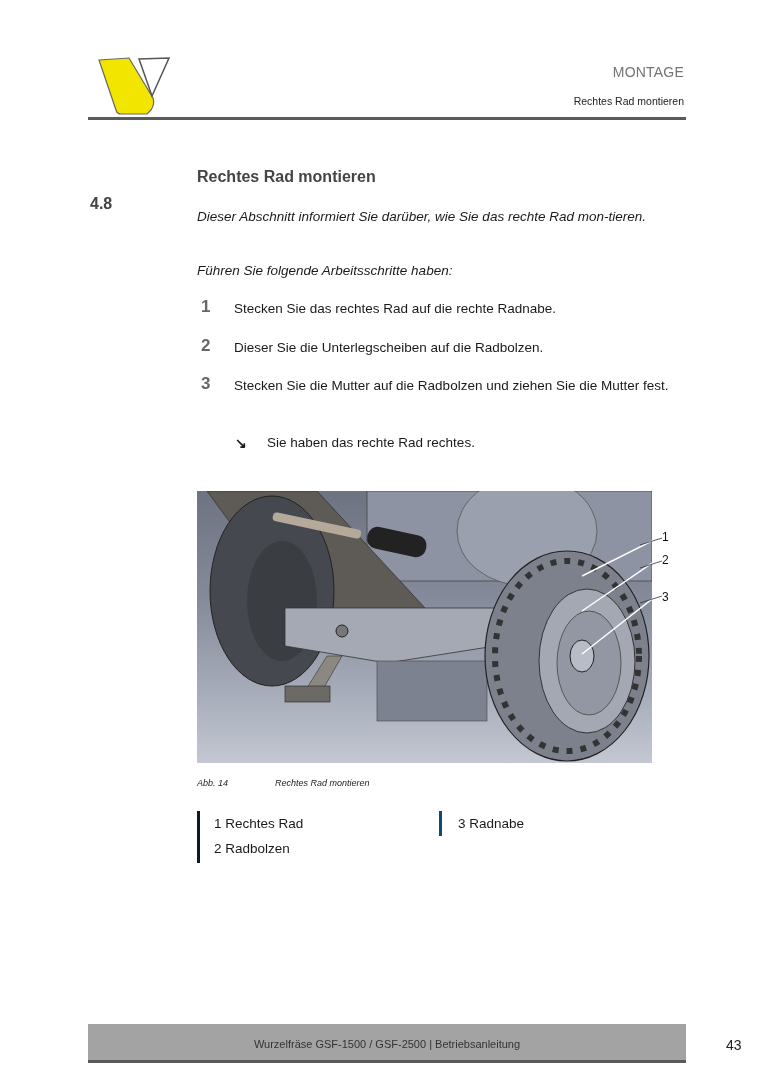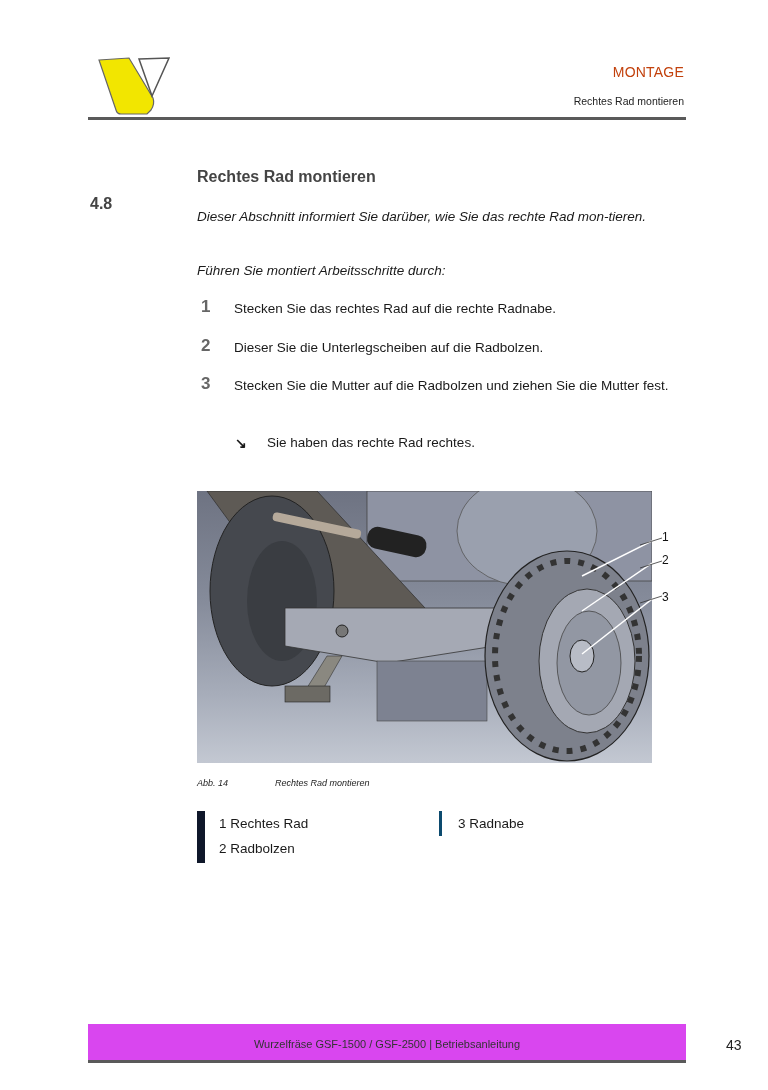--- a/index.html
+++ b/index.html
@@ -1,60 +1,60 @@
 <!DOCTYPE html>
 <html><head>
 <meta charset="utf-8">
 <style>
   html, body { margin:0; padding:0; background:#ffffff; }
   body { width:768px; height:1090px; position:relative; font-family:"Liberation Sans", sans-serif; color:#1a1a1a; overflow:hidden; }
   .logo { position:absolute; left:95px; top:52px; width:80px; height:65px; }
-  .hdr-section { position:absolute; right:84px; top:64px; font-size:14px; color:#c2410c; letter-spacing:0.2px; }
+  .hdr-section { position:absolute; right:84px; top:64px; font-size:14px; color:#737373; letter-spacing:0.2px; }
   .hdr-sub { position:absolute; right:84px; top:95px; font-size:10.5px; color:#222; }
   .hdr-rule { position:absolute; left:88px; width:598px; top:117px; height:3px; background:#5a5a5a; }
   .sec-num { position:absolute; left:90px; top:168px; font-size:16px; font-weight:bold; color:#444;margin-top:27px; }
   .sec-title { position:absolute; left:197px; top:168px; font-size:16px; font-weight:bold; color:#444; }
   .body { position:absolute; left:197px; width:475px; font-size:13.5px; line-height:17px; color:#1a1a1a;font-style:italic; }
   .p1 { top:208px; }
   .p2 { top:262px; }
   .step { position:absolute; left:197px; width:480px; font-size:13.5px; line-height:17px; }
   .step .num { position:absolute; left:4px; top:-2px; font-size:17px; font-weight:bold; color:#666; }
   .step .txt { position:absolute; left:37px; width:440px; }
   .s1 { top:300px; } .s2 { top:339px; } .s3 { top:377px; }
   .result { position:absolute; left:235px; top:435px; font-size:13.5px; }
   .result .arr { position:absolute; left:0; top:0; font-size:14px; font-weight:bold; }
   .result .txt { position:absolute; left:32px; white-space:nowrap; }
   .figure { position:absolute; left:197px; top:491px; width:455px; height:272px; overflow:hidden;
             background:linear-gradient(180deg,#6e7382 0%,#858b9a 40%,#a7adba 75%,#c3c8d2 100%); }
   .callout { position:absolute; font-size:12px; color:#111; }
   .caption-no { position:absolute; left:197px; top:778px; font-size:9px; font-style:italic; color:#222;text-align:center; }
   .caption-txt { position:absolute; left:275px; top:778px; font-size:9px; font-style:italic; color:#222; }
   .legend { position:absolute; font-size:13.5px; line-height:25px; }
-  .legend.l1 { left:197px; top:811px; border-left:8px solid #0f172a; padding-left:14px; height:52px; }
+  .legend.l1 { left:197px; top:811px; border-left:3px solid #0f172a; padding-left:14px; height:52px; }
   .legend.l2 { left:439px; top:811px; border-left:3px solid #0c4a6e; padding-left:16px; height:25px; }
-  .footer-bar { position:absolute; left:88px; top:1024px; width:598px; height:36px; background:#d946ef; border-bottom:3px solid #5a5a5a; }
+  .footer-bar { position:absolute; left:88px; top:1024px; width:598px; height:36px; background:#a3a3a3; border-bottom:3px solid #5a5a5a; }
   .footer-txt { position:absolute; left:0; right:0; top:14px; text-align:center; font-size:11px; color:#333; }
   .page-no { position:absolute; left:698px; top:1037px; font-size:14px; color:#222;margin-left:28px; }
 </style>
 </head>
 <body>
 
 <svg class="logo" viewBox="0 0 80 65">
   <path d="M4,8 L34,6 L58,46 Q60,52 56,58 L52,62 L26,62 Q22,62 21,58 Z" fill="#f2e600" stroke="#666" stroke-width="1.2"></path>
   <path d="M44,7 L74,6 L57,44 Z" fill="#fff" stroke="#555" stroke-width="1.5"></path>
 </svg>
 <div class="hdr-section">MONTAGE</div>
 <div class="hdr-sub">Rechtes Rad montieren</div>
 <div class="hdr-rule"></div>
 
 <div class="sec-num">4.8</div>
 <div class="sec-title">Rechtes Rad montieren</div>
 
 <div class="body p1">Dieser Abschnitt informiert Sie darüber, wie Sie das rechte Rad mon-tieren.</div>
-<div class="body p2">Führen Sie montiert Arbeitsschritte durch:</div>
+<div class="body p2">Führen Sie folgende Arbeitsschritte haben:</div>
 
 <div class="step s1">
   <span class="num">1</span>
   <span class="txt">Stecken Sie das rechtes Rad auf die rechte Radnabe.</span>
 </div>
 <div class="step s2">
   <span class="num">2</span>
   <span class="txt">Dieser Sie die Unterlegscheiben auf die Radbolzen.</span>
 </div>
 <div class="step s3">

